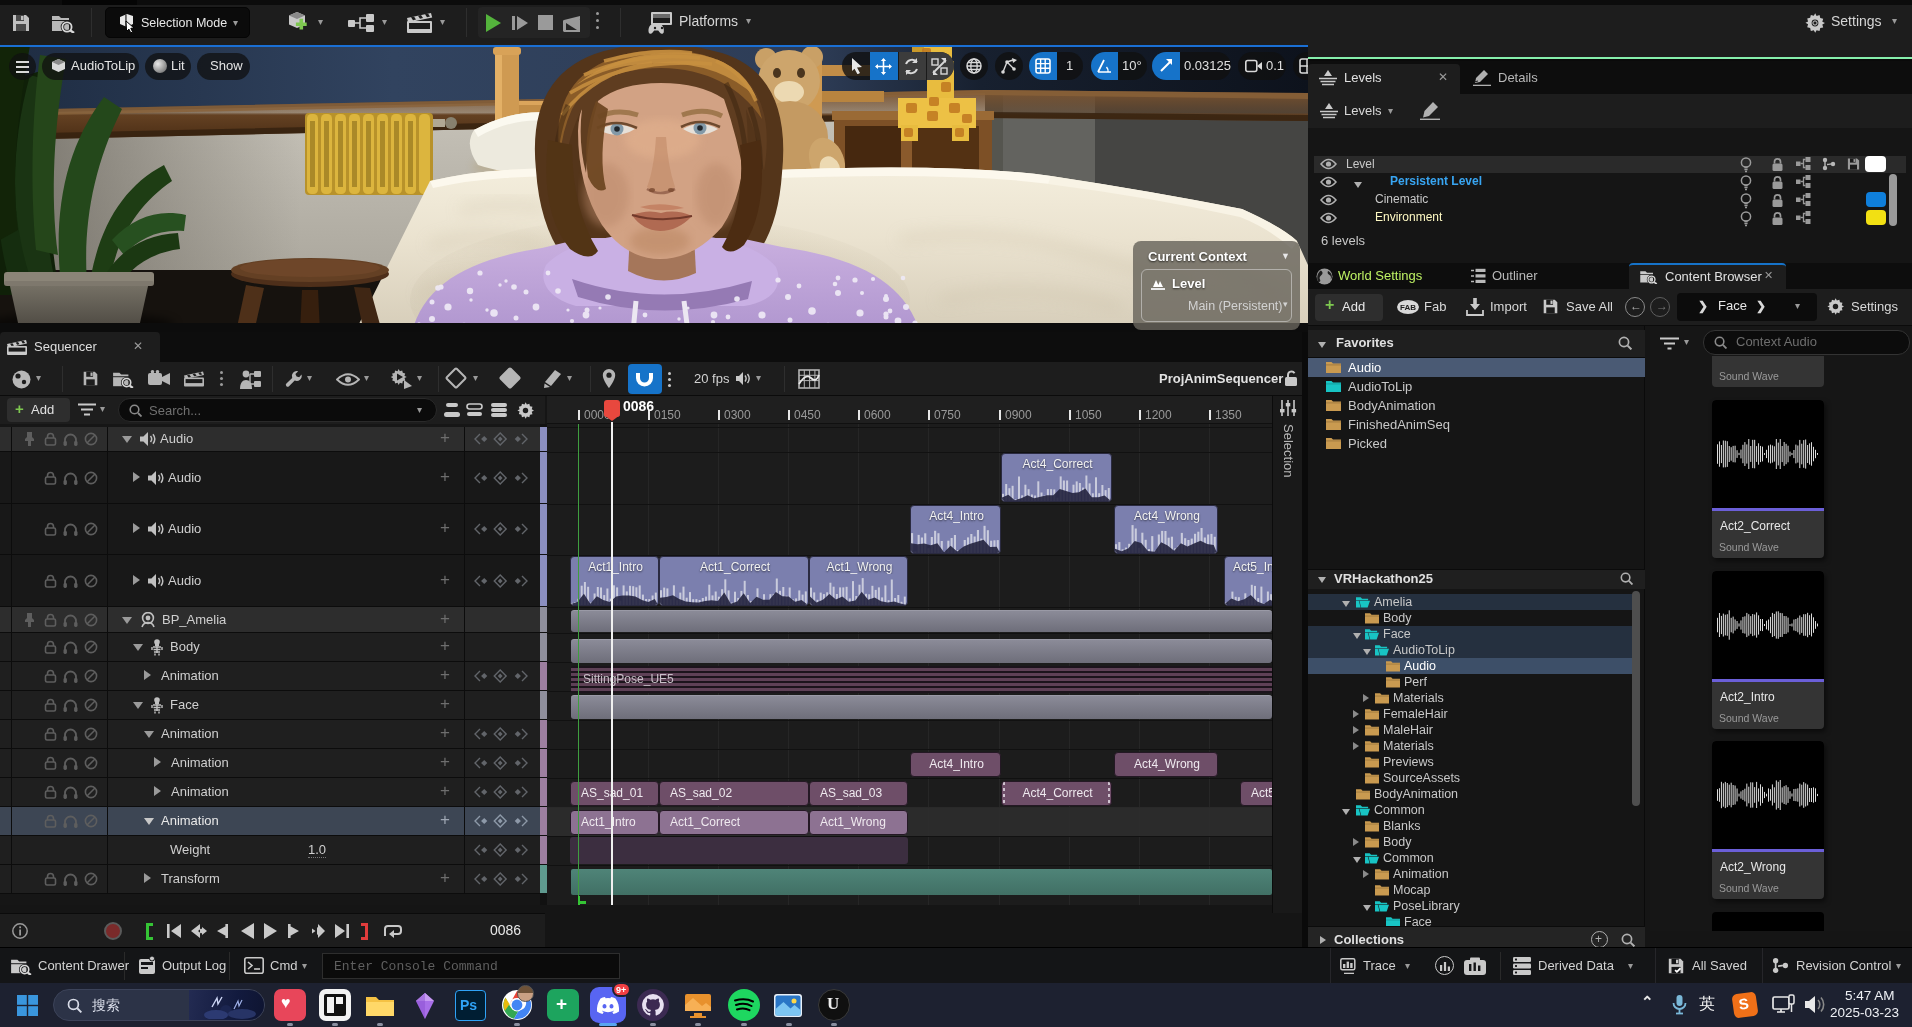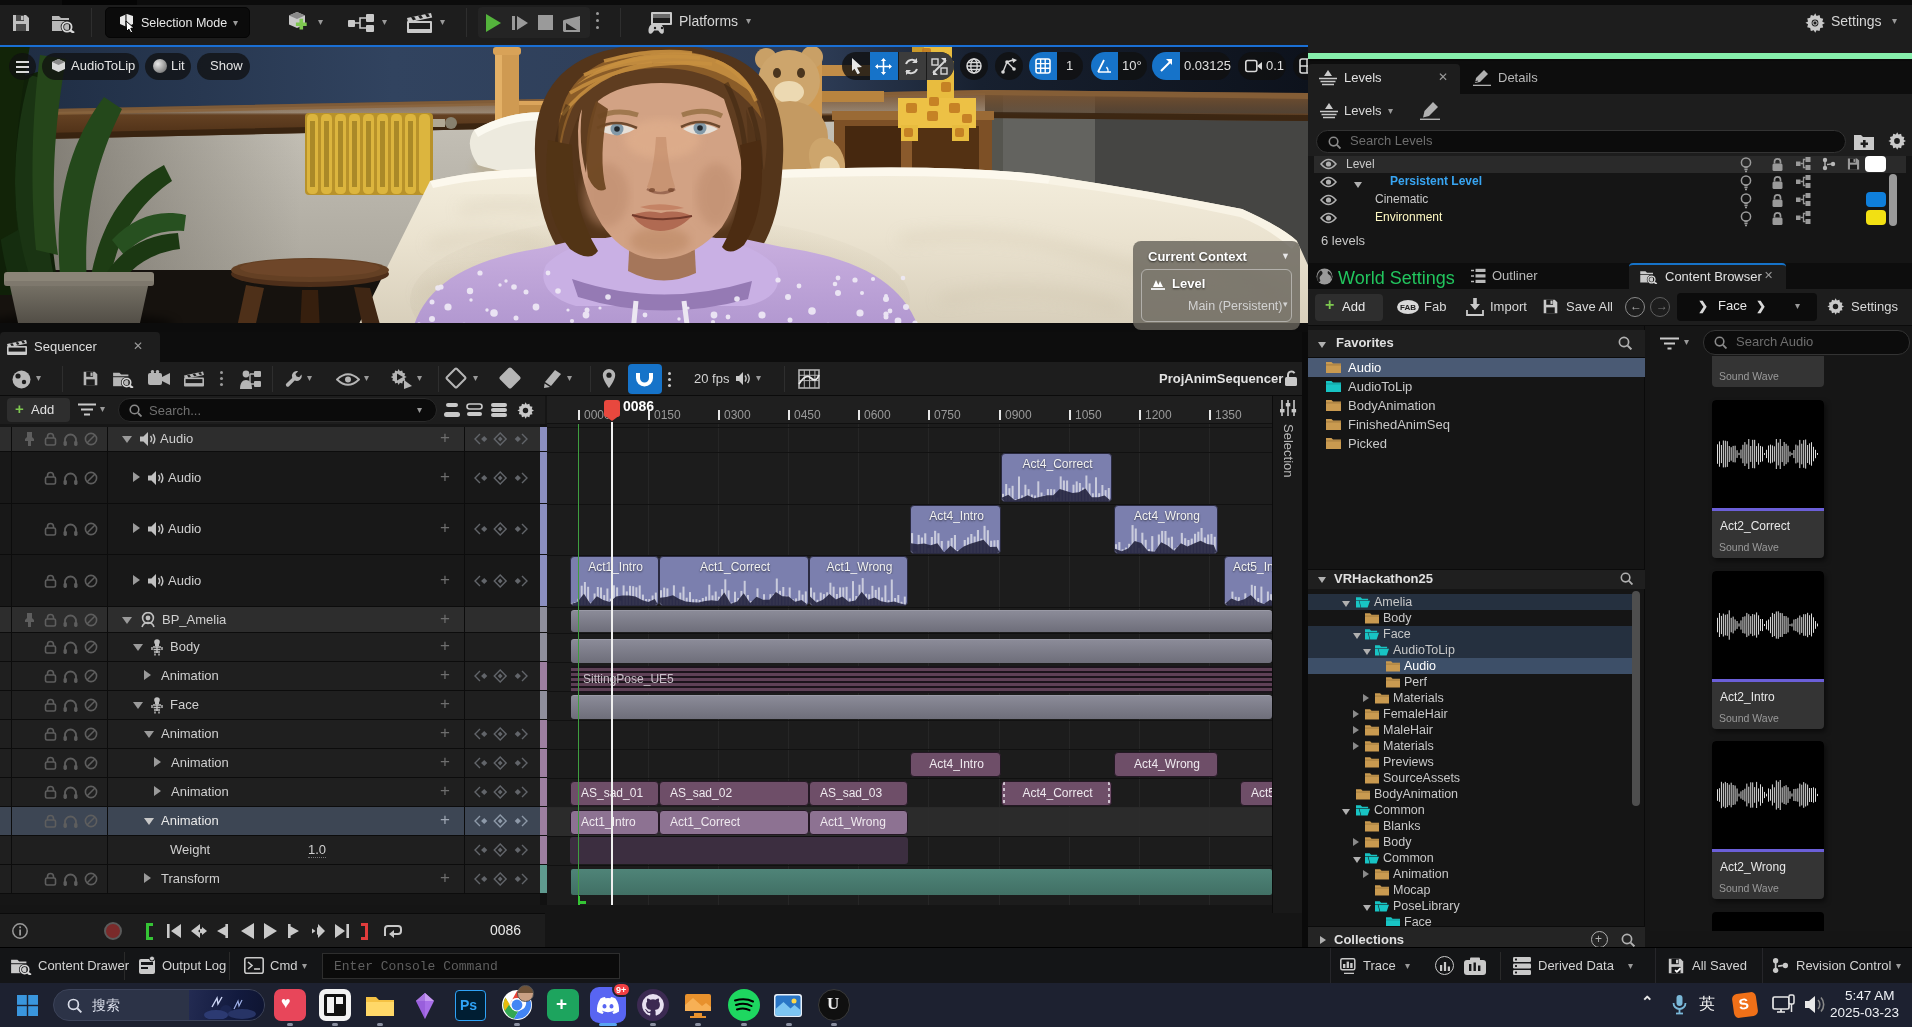--- a/index.html
+++ b/index.html
@@ -5,21 +5,21 @@
 * { margin:0; padding:0; box-sizing:border-box; }
 html,body { width:1912px; height:1027px; overflow:hidden; background:#0a0a0a;
   font-family:"Liberation Sans", sans-serif; }
 .abs { position:absolute; }
 #stage { position:relative; width:1912px; height:1027px; }
 .chev { color:#9a9a9a; font-size:10px; }
 </style>
 </head>
 <body>
 <div id="stage">
-  <div id="topbar" class="abs" style="left:0;top:0;width:1912px;height:59px;background:#1d1d1d;border-bottom:6px solid #86efac;">
+  <div id="topbar" class="abs" style="left:0;top:0;width:1912px;height:59px;background:#1d1d1d;border-bottom:2px solid #86efac;">
     <div class="abs" style="left:0;top:0;width:1912px;height:5px;background:#0c0c0c;"></div>
     <div class="abs" style="left:62px;top:0;width:75px;height:5px;background:#050505;"></div>
 
     <svg class="abs" style="left:11px;top:13px" width="20" height="20" viewBox="0 0 20 20">
         <path fill="#c0c0c0" d="M2 2h13l3 3v13H2z"></path>
         <rect x="5" y="11" width="10" height="7" fill="#4a4a4a"></rect>
         <rect x="5" y="2" width="8" height="6" fill="#4a4a4a"></rect>
         <rect x="10" y="3" width="2.5" height="4" fill="#c0c0c0"></rect>
       </svg>
 
@@ -1552,36 +1552,20 @@
           <path fill="#c9c9c9" d="M6 6l4-6 4 6z"></path>
           <path d="M1 8.5h18 M2.5 11.5h15 M4 14.5h12" stroke="#c9c9c9" stroke-width="1.7"></path>
         </svg>
 <span class="abs" style="left:36px;top:9px;color:#d8d8d8;font-size:13px;">Levels</span>
 <span class="abs chev" style="left:80px;top:11px;">▾</span>
 <svg class="abs" style="left:112px;top:8px" width="20" height="18" viewBox="0 0 20 18">
           <path fill="#b0b0b0" d="M13 0l5 5-9 9-6 1.5L4.5 9z"></path>
           <path d="M0 17.5h20" stroke="#b0b0b0" stroke-width="1.8"></path>
         </svg>
 </div>
-<div class="abs" style="left:0;top:67px;width:604px;height:28px;background:#1d1d1d;">
-<div class="abs" style="left:8px;top:2px;width:530px;height:23px;background:#0c0c0c;border:1px solid #333;border-radius:12px;"></div>
-<svg class="abs" style="left:20px;top:8px" width="13" height="13" viewBox="0 0 14 14">
-          <circle cx="6" cy="6" r="4.6" fill="none" stroke="#8a8a8a" stroke-width="1.7"></circle>
-          <line x1="9.6" y1="9.6" x2="13.4" y2="13.4" stroke="#8a8a8a" stroke-width="2"></line>
-        </svg>
-<span class="abs" style="left:42px;top:5px;color:#6e6e6e;font-size:13px;">Search Levels</span>
-<svg class="abs" style="left:546px;top:5px" width="20" height="17" viewBox="0 0 20 17">
-          <path fill="#c9c9c9" d="M0 2h7l2 2h11v13H0z"></path>
-          <path fill="#1d1d1d" d="M9 7h2.6v2.4H14v2.6h-2.4v2.4H9V12H6.6V9.4H9z"></path>
-        </svg>
-<svg class="abs" style="left:580px;top:4px" width="18" height="18" viewBox="0 0 20 20">
-          <path fill="#c9c9c9" d="M10 0l1.6 3 3.4-1 0.8 3.4 3.4 0.8-1 3.4 3 1.6-3 1.6 1 3.4-3.4 0.8-0.8 3.4-3.4-1-1.6 3-1.6-3-3.4 1-0.8-3.4L0.8 16l1-3.4-3-1.6 3-1.6-1-3.4 3.4-0.8L5 1.9l3.4 1z" transform="translate(1.5,0.3) scale(0.87)"></path>
-          <circle cx="10" cy="10" r="3.2" fill="#1d1d1d"></circle>
-        </svg>
-</div>
 <div class="abs" style="left:0;top:95px;width:604px;height:71px;background:#151515;">
 <div class="abs" style="left:6px;top:0;width:592px;height:17px;background:#2a2a2a;"></div>
 <svg class="abs" style="left:12px;top:2px" width="17" height="12" viewBox="0 0 17 12">
           <path d="M1 6 Q8.5 -3 16 6 Q8.5 15 1 6z" fill="none" stroke="#b0b0b0" stroke-width="1.5"></path>
           <circle cx="8.5" cy="6" r="2.6" fill="#b0b0b0"></circle>
         </svg>
 <span class="abs" style="left:38px;top:1px;color:#c8c8c8;font-size:12px;">Level</span>
 <svg class="abs" style="left:432px;top:1px" width="12" height="16" viewBox="0 0 12 16">
           <circle cx="6" cy="5.5" r="4.6" fill="none" stroke="#9a9a9a" stroke-width="1.5"></circle>
           <path d="M4.4 10.5h3.2 M4.4 12.5h3.2 M5 14.5h2" stroke="#9a9a9a" stroke-width="1.4"></path>
@@ -1670,21 +1654,21 @@
           <path d="M4.5 6.5h3v-4h2 M7.5 6.5v4h2" stroke="#9a9a9a" stroke-width="1.3" fill="none"></path>
         </svg>
 <div class="abs" style="left:558px;top:54px;width:20px;height:15px;background:#f2e013;border-radius:4px;"></div>
 </div>
 <span class="abs" style="left:13px;top:172px;color:#c8c8c8;font-size:13px;">6 levels</span>
 <div class="abs" style="left:0;top:202px;width:604px;height:26px;background:#0d0d0d;">
 <svg class="abs" style="left:8px;top:5px" width="17" height="17" viewBox="0 0 17 17">
           <circle cx="8.5" cy="8.5" r="8" fill="#9a9a9a"></circle>
           <path fill="#1d1d1d" d="M5 2.5c2 1.5 2 3 0.5 4.5S3 9.5 4 11.5 3.5 14 2.5 14 0.5 9 2 6 5 2.5 5 2.5z M12 3c-1 2 0 3 1.5 4s2 2.5 1 4.5c1.5-1 2-4 0.5-6S12 3 12 3z"></path>
         </svg>
-<span class="abs" style="left:30px;top:5px;color:#22c55e;font-size:18px;">World Settings</span>
+<span class="abs" style="left:30px;top:5px;color:#bef264;font-size:13px;">World Settings</span>
 <svg class="abs" style="left:162px;top:5px" width="16" height="16" viewBox="0 0 16 16">
           <path d="M1 2.5h3 M1 8h3 M1 13.5h3" stroke="#b8b8b8" stroke-width="1.5"></path>
           <rect x="5.5" y="0.8" width="10" height="3.2" fill="#b8b8b8"></rect>
           <rect x="5.5" y="6.3" width="10" height="3.2" fill="#b8b8b8"></rect>
           <rect x="5.5" y="11.8" width="10" height="3.2" fill="#b8b8b8"></rect>
         </svg>
 <span class="abs" style="left:184px;top:5px;color:#b8b8b8;font-size:13px;">Outliner</span>
 <div class="abs" style="left:321px;top:0;width:157px;height:26px;background:#1d1d1d;border-radius:4px 4px 0 0;border-top:2px solid #1673c9;"></div>
 <svg class="abs" style="left:331px;top:6px" width="19" height="15" viewBox="0 0 24 20">
           <path fill="#c9c9c9" d="M1 3h7l2 2h8v2H1z"></path>
@@ -1914,21 +1898,21 @@
 <div class="abs" style="left:342px;top:265px;width:262px;height:605px;background:#161616;">
 <svg class="abs" style="left:10px;top:11px" width="19" height="13" viewBox="0 0 19 13">
           <path stroke="#c9c9c9" stroke-width="2" d="M0 1.5h19 M4 6.5h11 M7.5 11.5h4"></path>
         </svg>
 <span class="abs chev" style="left:34px;top:10px;">▾</span>
 <div class="abs" style="left:53px;top:4px;width:207px;height:25px;background:#0c0c0c;border:1px solid #333;border-radius:12px;"></div>
 <svg class="abs" style="left:64px;top:10px" width="13" height="13" viewBox="0 0 14 14">
           <circle cx="6" cy="6" r="4.6" fill="none" stroke="#8a8a8a" stroke-width="1.7"></circle>
           <line x1="9.6" y1="9.6" x2="13.4" y2="13.4" stroke="#8a8a8a" stroke-width="2"></line>
         </svg>
-<span class="abs" style="left:86px;top:8px;color:#6e6e6e;font-size:13px;">Search Audio</span>
+<span class="abs" style="left:86px;top:8px;color:#6e6e6e;font-size:13px;">Context Audio</span>
 <div class="abs" style="left:62px;top:30px;width:112px;height:31px;background:#343434;border-radius:0 0 4px 4px;">
           <span class="abs" style="left:7px;top:14px;color:#9a9a9a;font-size:10.5px;">Sound Wave</span>
         </div>
 <div class="abs" style="left:62px;top:74px;width:112px;height:158px;background:#343434;border-radius:4px;box-shadow:2px 3px 5px rgba(0,0,0,0.5);overflow:hidden;">
           <div class="abs" style="left:0;top:0;width:112px;height:108px;background:#000;">
             <div class="abs" style="left:5px;top:39px;width:102px;height:30px;">
               <svg class="abs" style="left:0;top:0" width="102" height="30" viewBox="0 0 102 30">
                 <rect x="0.00" y="5.3" width="0.86" height="19.5" fill="#fff"></rect>
                 <rect x="1.96" y="2.4" width="0.86" height="25.3" fill="#fff"></rect>
                 <rect x="3.92" y="6.0" width="0.86" height="18.1" fill="#fff"></rect>

